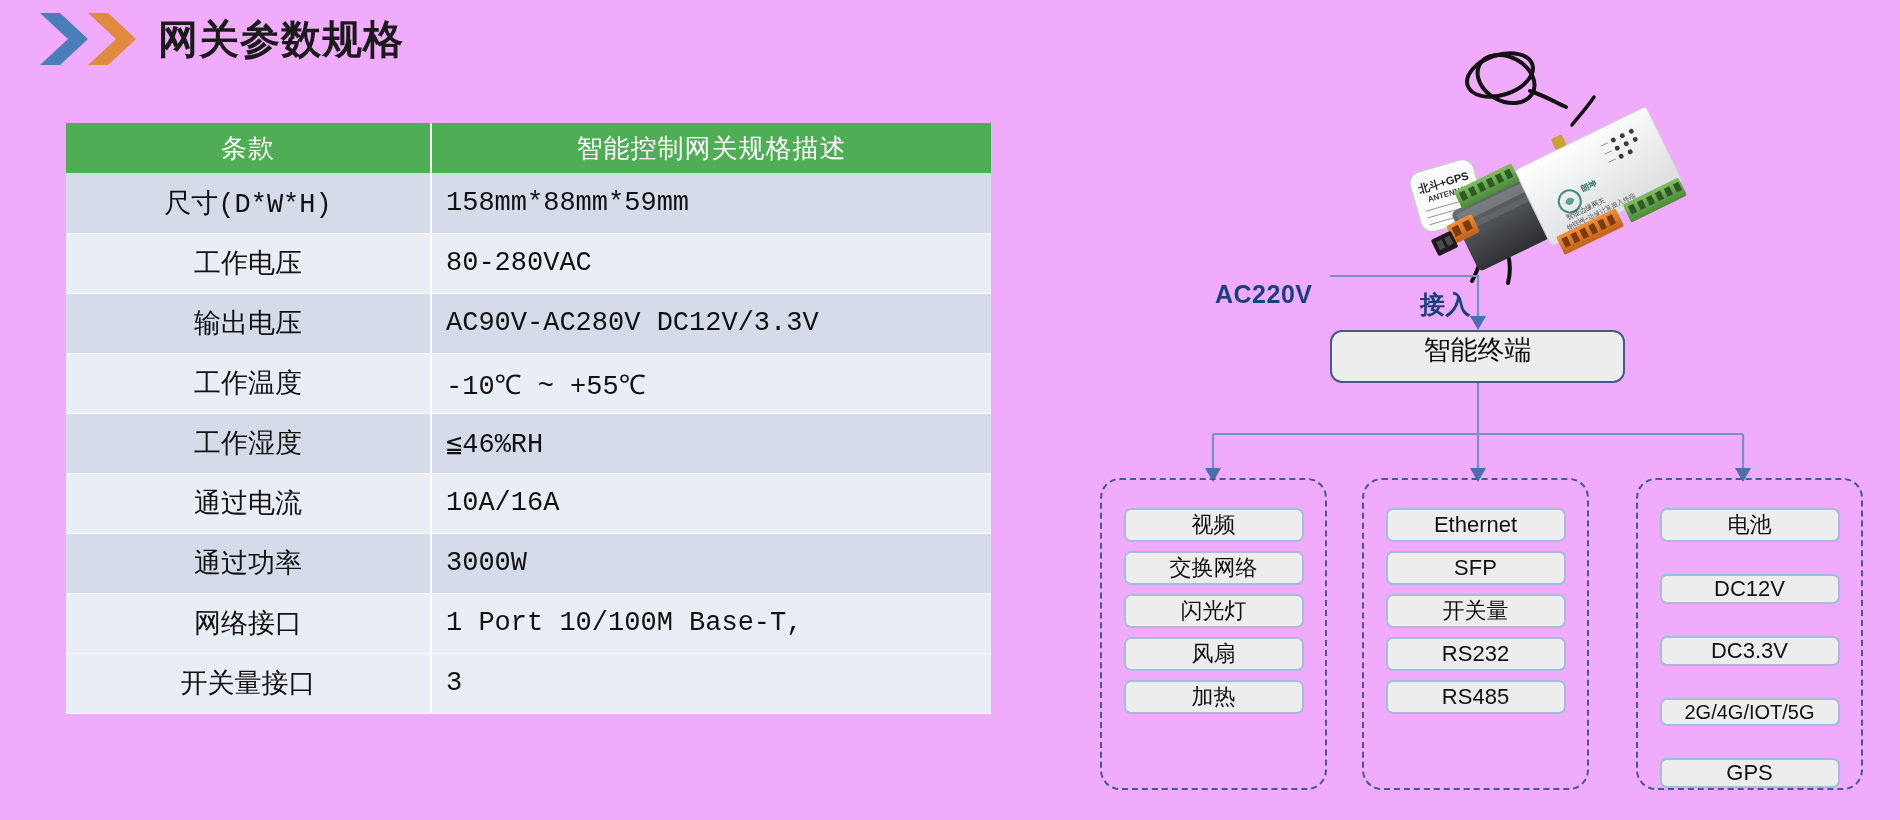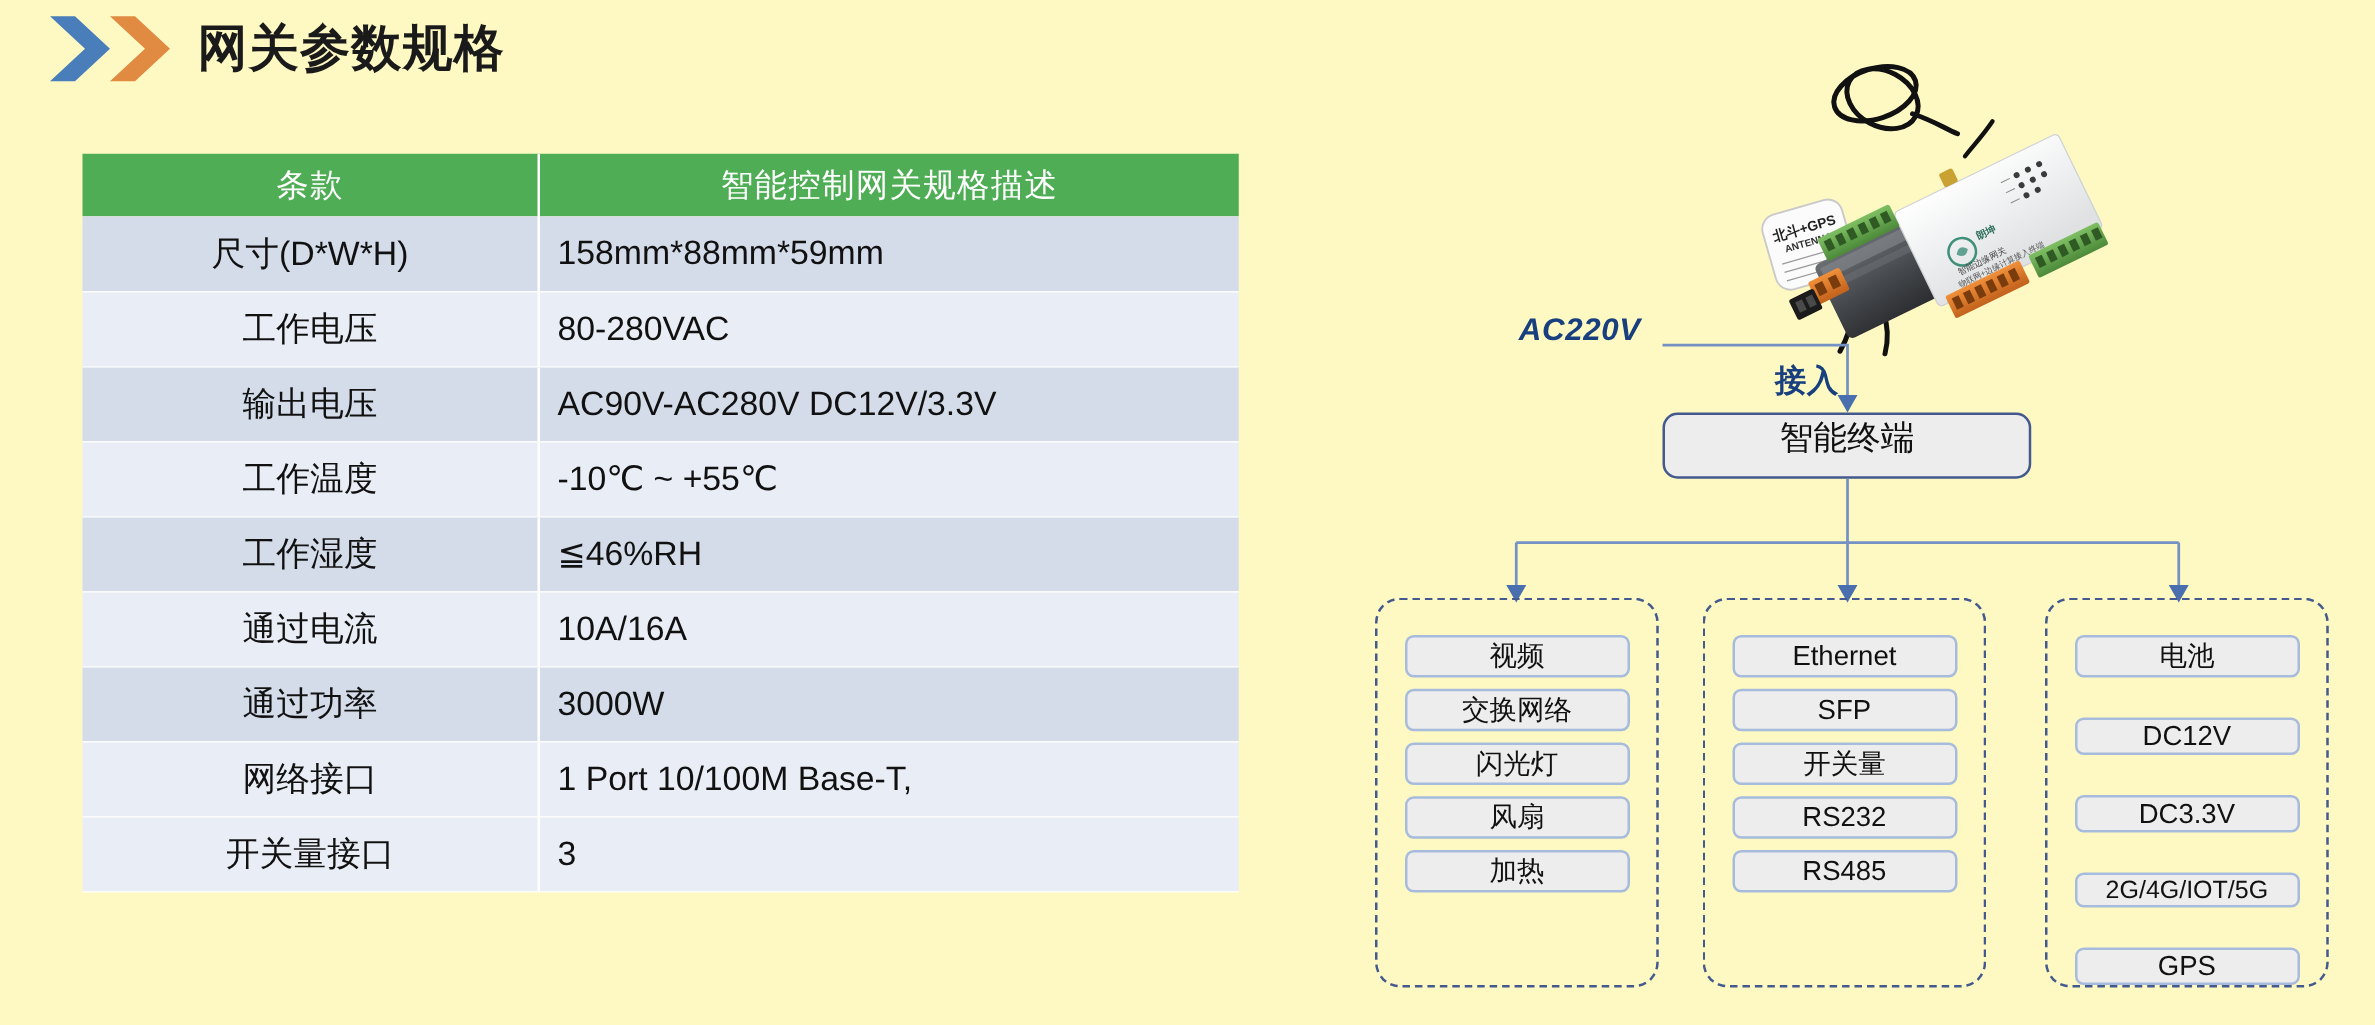--- a/index.html
+++ b/index.html
@@ -2,21 +2,21 @@
 <html><head>
 <meta charset="utf-8">
 <style>
   * { box-sizing: border-box; margin: 0; padding: 0; }
   html, body {
     width: 1900px; height: 820px;
     background: #ffffff;
     font-family: "Liberation Sans", "DejaVu Sans", sans-serif;
     overflow: hidden;
   }
-  .page { position: relative; width: 1900px; height: 820px; background: #fef9c3; }
+  .page { position: relative; width: 1900px; height: 820px; background: #f0abfc; }
 
   
   .title-bar { position: absolute; left: 38px; top: 8px; display: flex; align-items: center; height: 62px; }
   .chevrons { display: flex; align-items: center; height: 56px; margin-right: 18px; }
   .chev { width: 54px; height: 56px; }
   .chev svg { display: block; }
   .title-text {
     font-size: 40px; font-weight: 700; color: #1a1a1a; letter-spacing: 1px;
     line-height: 56px; white-space: nowrap;
   }
@@ -31,33 +31,34 @@
   .spec-table th {
     background: #4FAE55; color: #ffffff; font-size: 26px; font-weight: 400;
     height: 50px; text-align: center; letter-spacing: 1px;
     border-right: 2px solid #ffffff;
   }
   .spec-table th:last-child { border-right: none; }
   .spec-table td {
     height: 60px; font-size: 27px; color: #111; padding: 0 0 0 0;
     border-right: 2px solid #ffffff;
     border-bottom: 1px solid #ffffff;
+    font-family: Liberation Mono, monospace;
   }
   .spec-table td:last-child { border-right: none; }
   .spec-table td.term { text-align: center; }
   .spec-table td.desc { text-align: left; padding-left: 14px; }
   .spec-table tr.odd td { background: #D4DCEA; }
   .spec-table tr.even td { background: #E9EDF5; }
 
   
   .device-photo { position: absolute; left: 320px; top: 40px; width: 360px; height: 240px; }
 
   .label-ac {
-    position: absolute; left: 1215px; top: 250px;
-    font-size: 25px; font-weight: 700; color: #18407E; letter-spacing: 0.5px; font-style: italic;
+    position: absolute; left: 1215px; top: 280px;
+    font-size: 25px; font-weight: 700; color: #18407E; letter-spacing: 0.5px;
   }
   .label-jieru {
     position: absolute; left: 1420px; top: 288px;
     font-size: 25px; font-weight: 700; color: #18407E; letter-spacing: 0.5px;
   }
 
   .term-box {
     position: absolute; left: 1330px; top: 330px; width: 295px; height: 53px;
     background: #EDEDED; border: 2.5px solid #44598E; border-radius: 12px;
     display: flex; align-items: flex-start; justify-content: center;

